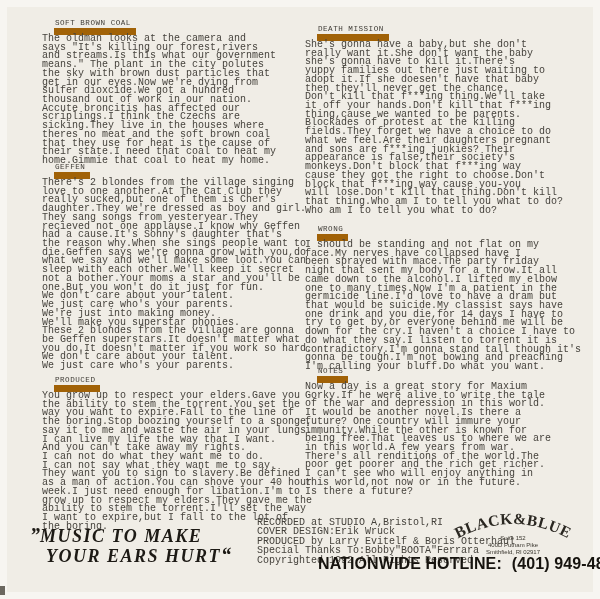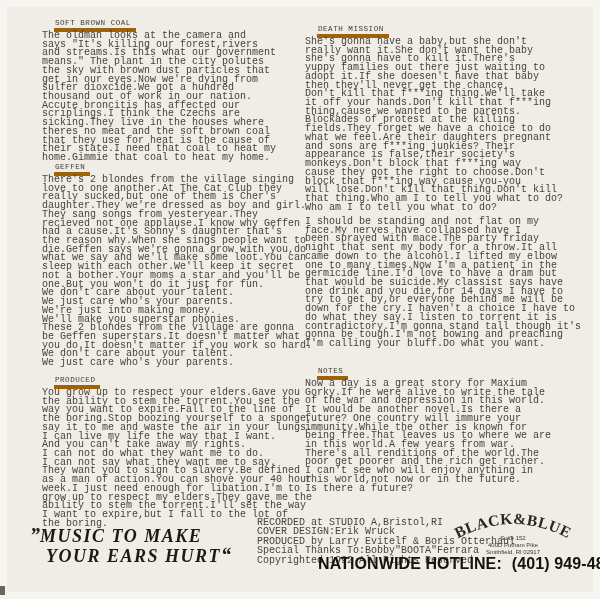--- a/index.html
+++ b/index.html
@@ -7,21 +7,21 @@
     position:relative; width:600px; height:599px; overflow:hidden;
     background:#f0ede6;
     box-shadow: inset 0 0 0 7px rgba(255,255,255,0.45);
     font-family:"Liberation Mono","DejaVu Sans Mono",monospace;
     color:#46433d;
   }
   .song { position:absolute; width:270px; }
   .song-title {
     display:inline-block; margin-left:12px; padding:0 5px 0 1px;
     font-size:7.6px; line-height:9px; letter-spacing:0.5px;
-    border-bottom:4px solid #a16207; color:#3f3c36;
+    border-bottom:7px solid #a16207; color:#3f3c36;
   }
   .song-lines {
     font-size:10px; line-height:8.72px; white-space:pre; letter-spacing:0;
   }
   #sec-coal    { left:42px;  top:12px;  }
   #sec-geffen  { left:42px;  top:156px; }
   #sec-torrent { left:42px;  top:369px; }
   #sec-death   { left:305px; top:18px;  }
   #sec-wrong   { left:305px; top:218px; }
   #sec-notes   { left:305px; top:360px; }
@@ -141,20 +141,21 @@
 appearance is false,their society's
 monkeys.Don't block that f***ing way
 cause they got the right to choose.Don't
 block that f***ing way cause you-you
 will lose.Don't kill that thing.Don't kill
 that thing.Who am I to tell you what to do?
 Who am I to tell you what to do?</div>
   </div>
 
   <div class="song" id="sec-wrong">
+    <div><span class="song-title">WRONG</span></div>
     <div class="song-lines">I should be standing and not flat on my
 face.My nerves have collapsed have I
 been sprayed with mace.The party friday
 night that sent my body for a throw.It all
 came down to the alcohol.I lifted my elbow
 one to many times.Now I'm a patient in the
 germicide line.I'd love to have a dram but
 that would be suicide.My classist says have
 one drink and you die,for 14 days I have to
 try to get by,or everyone behind me will be

